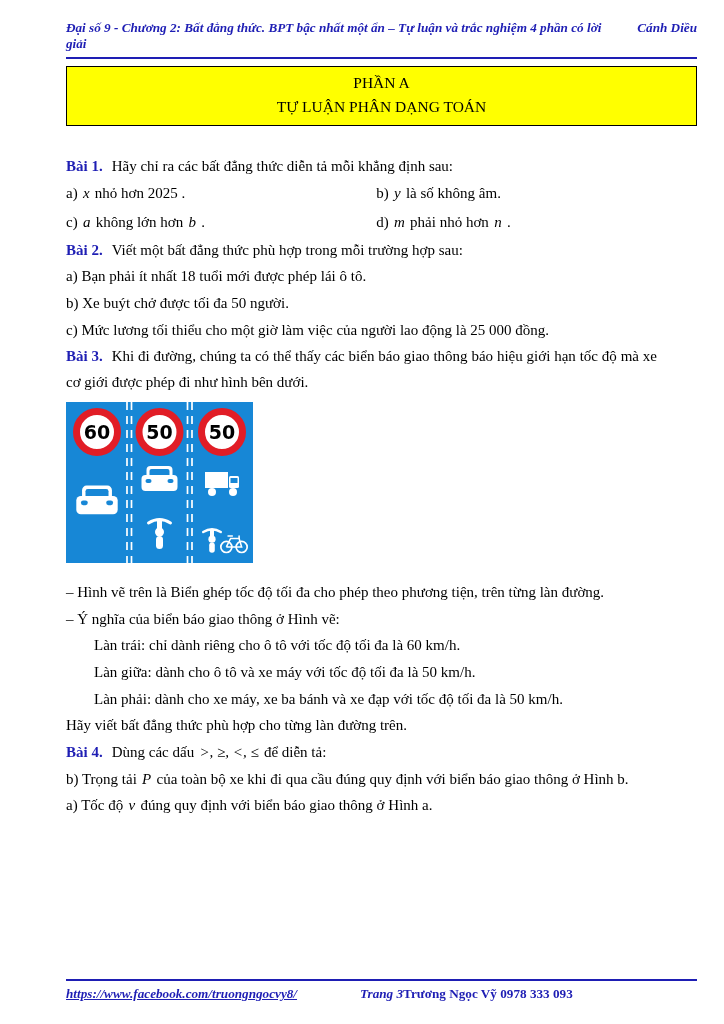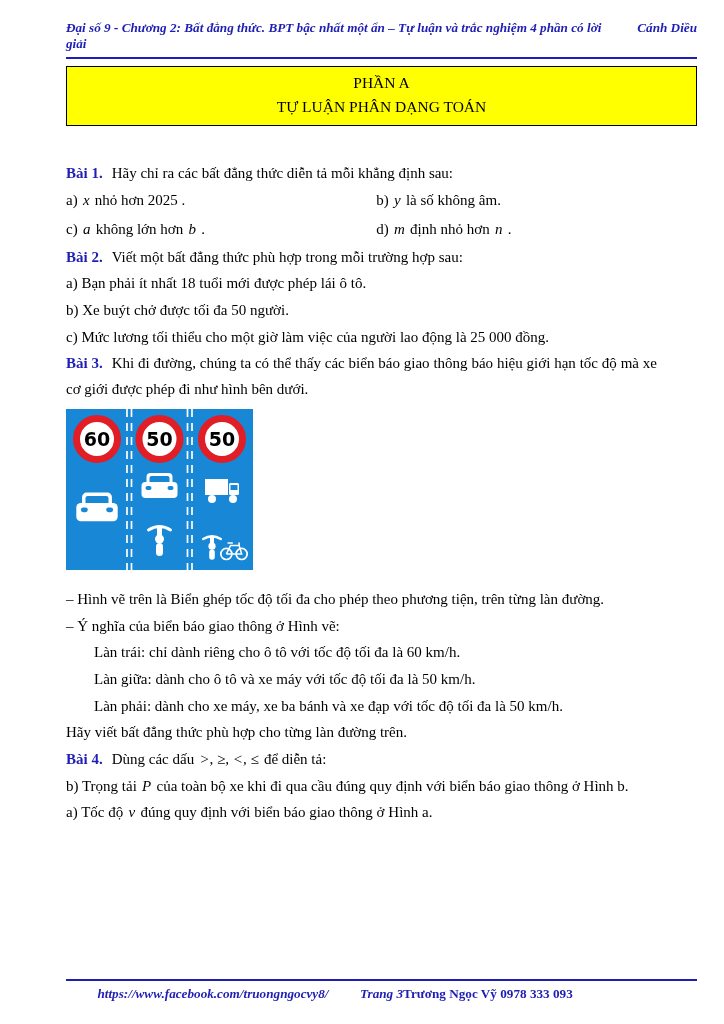--- a/index.html
+++ b/index.html
@@ -22,42 +22,42 @@
     border-bottom:2.6px solid var(--accent-blue);padding-bottom:5px;
   }
   .doc-header .brand{white-space:nowrap;}
   .banner{
     background:var(--highlight-yellow);border:1.5px solid #000;
     text-align:center;font-weight:400;font-size:15.5px;padding:4px 0 6px;
   }
   .banner .line{line-height:24px;}
   .banner.phan{margin-top:7px;}
   .banner.dang{border-width:2.5px;margin-top:26px;}
-  .content{margin-top:35px;padding-right:40px;font-size:15px;}
+  .content{margin-top:28px;padding-right:40px;font-size:15px;}
   .content p{margin:0 0 1.5px;line-height:25.2px;}
   .bai-label{color:var(--accent-blue);font-weight:700;padding-right:9px;}
   .var{font-style:italic;padding:0 1.5px;}
   .two-col{display:flex;margin:2px 0 1px;}
   .cell-a{width:52.5%;}
   .cell-b{flex:1;}
   .just{text-align:justify;}
   .indent{padding-left:28px;}
   .figure-wrap{text-align:left;margin:7px 0 13px;}
   
   .sign-bg{fill:var(--sign-blue);}
   .lane-line{stroke:#fff;stroke-width:1.7;stroke-dasharray:8 6;fill:none;}
   .ring{fill:#fff;stroke:var(--sign-red);stroke-width:7;}
   .limit{font-family:"DejaVu Sans","Liberation Sans",sans-serif;font-weight:700;font-size:19px;fill:#000;text-anchor:middle;}
   .w{fill:#fff;}
   .glass{fill:var(--sign-blue);}
   
   .doc-footer{position:absolute;left:66px;right:27px;bottom:22px;color:var(--accent-blue);font-size:13.2px;}
   .footer-rule{border-top:2.6px solid var(--accent-blue);margin-bottom:5px;}
   .footer-row{display:flex;align-items:baseline;}
-  .f-left{flex:1;font-style:italic;font-weight:700;text-align:center;}
+  .f-left{flex:1;font-style:italic;font-weight:700;text-decoration:underline;}
   .f-center{font-weight:700;font-style:italic;}
   .f-right{flex:1;text-align:left;font-weight:700;}
 </style>
 </head>
 <body>
 
 <div class="page">
 
   <div class="doc-header">
     <span>Đại số 9 - Chương 2: Bất đẳng thức. BPT bậc nhất một ẩn – Tự luận và trắc nghiệm 4 phần có lời giải</span>
@@ -73,21 +73,21 @@
   <div class="content">
 
     <p><span class="bai-label">Bài 1.</span><span>Hãy chỉ ra các bất đẳng thức diễn tả mỗi khẳng định sau:</span></p>
 
     <div class="two-col">
       <p class="cell-a"><span>a) </span><span class="var">x</span><span> nhỏ hơn 2025 .</span></p>
       <p class="cell-b"><span>b) </span><span class="var">y</span><span> là số không âm.</span></p>
     </div>
     <div class="two-col">
       <p class="cell-a"><span>c) </span><span class="var">a</span><span> không lớn hơn </span><span class="var">b</span><span> .</span></p>
-      <p class="cell-b"><span>d) </span><span class="var">m</span><span> định nhỏ hơn </span><span class="var">n</span><span> .</span></p>
+      <p class="cell-b"><span>d) </span><span class="var">m</span><span> phải nhỏ hơn </span><span class="var">n</span><span> .</span></p>
     </div>
 
     <p><span class="bai-label">Bài 2.</span><span>Viết một bất đẳng thức phù hợp trong mỗi trường hợp sau:</span></p>
     <p>a) Bạn phải ít nhất 18 tuổi mới được phép lái ô tô.</p>
     <p>b) Xe buýt chở được tối đa 50 người.</p>
     <p>c) Mức lương tối thiểu cho một giờ làm việc của người lao động là 25 000 đồng.</p>
 
     <p class="just"><span class="bai-label">Bài 3.</span><span>Khi đi đường, chúng ta có thể thấy các biển báo giao thông báo hiệu giới hạn tốc độ mà xe cơ giới được phép đi như hình bên dưới.</span></p>
 
     <div class="figure-wrap">

